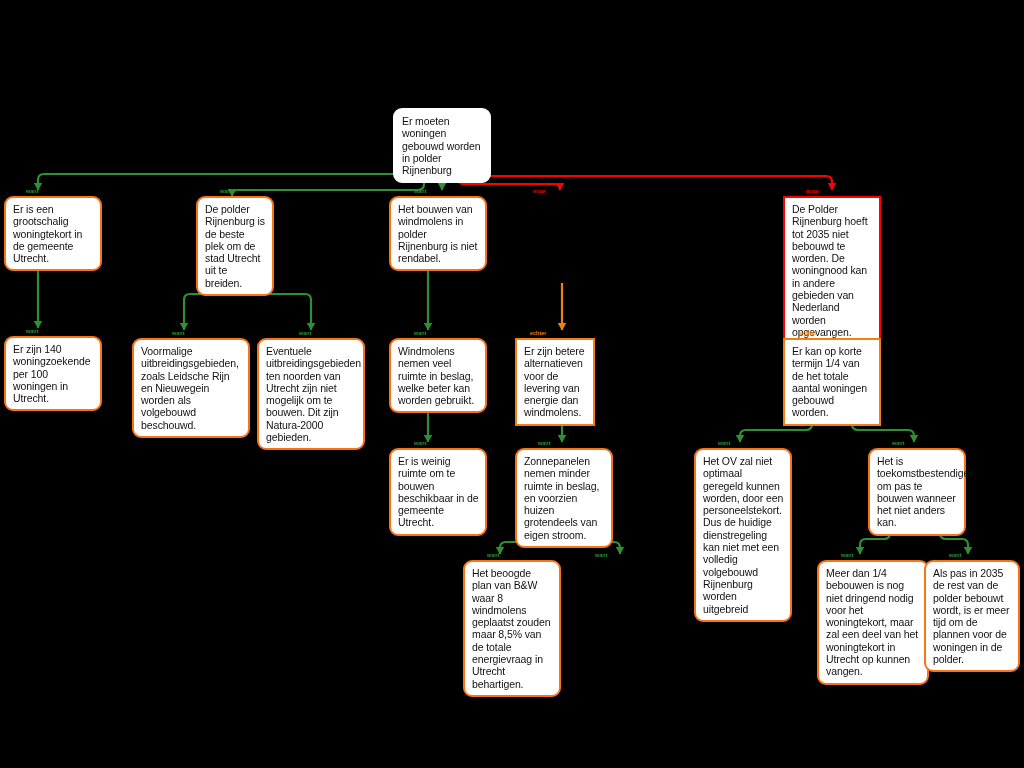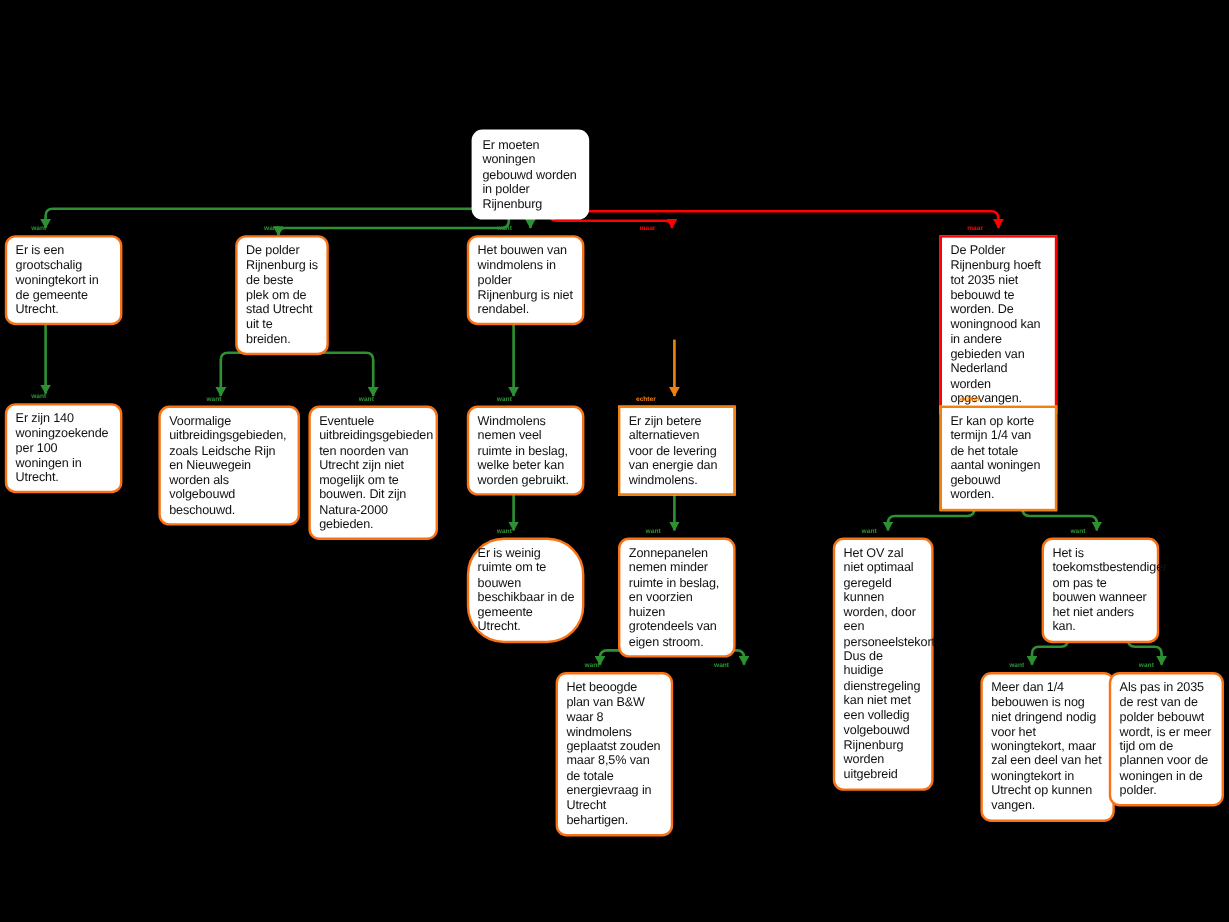--- a/index.html
+++ b/index.html
@@ -105,33 +105,33 @@
 
   <div class="node green" style="left:132px;top:338px;width:118px;">Voormalige uitbreidingsgebieden, zoals Leidsche Rijn en Nieuwegein worden als volgebouwd beschouwd.</div>
   <div class="edge-label el-green" style="left:172px;top:330px;">want</div>
 
   <div class="node green" style="left:257px;top:338px;width:108px;">Eventuele uitbreidingsgebieden ten noorden van Utrecht zijn niet mogelijk om te bouwen. Dit zijn Natura-2000 gebieden.</div>
   <div class="edge-label el-green" style="left:299px;top:330px;">want</div>
 
   <div class="node green" style="left:389px;top:338px;width:98px;">Windmolens nemen veel ruimte in beslag, welke beter kan worden gebruikt.</div>
   <div class="edge-label el-green" style="left:414px;top:330px;">want</div>
 
-  <div class="node orange" style="left:515px;top:338px;width:98px;">Er zijn betere alternatieven voor de levering van energie dan windmolens.</div>
+  <div class="node orange" style="left:515px;top:338px;width:80px;">Er zijn betere alternatieven voor de levering van energie dan windmolens.</div>
   <div class="edge-label el-orange" style="left:530px;top:330px;">echter</div>
 
   <div class="node orange" style="left:783px;top:338px;width:98px;">Er kan op korte termijn 1/4 van de het totale aantal woningen gebouwd worden.</div>
   <div class="edge-label el-orange" style="left:800px;top:330px;">echter</div>
 
-  <div class="node green" style="left:389px;top:448px;width:98px;border-radius:31px;">Er is weinig ruimte om te bouwen beschikbaar in de gemeente Utrecht.</div>
+  <div class="node green" style="left:389px;top:448px;width:98px;">Er is weinig ruimte om te bouwen beschikbaar in de gemeente Utrecht.</div>
   <div class="edge-label el-green" style="left:414px;top:440px;">want</div>
 
   <div class="node green" style="left:515px;top:448px;width:98px;">Zonnepanelen nemen minder ruimte in beslag, en voorzien huizen grotendeels van eigen stroom.</div>
   <div class="edge-label el-green" style="left:538px;top:440px;">want</div>
 
-  <div class="node green" style="left:694px;top:448px;width:84px;">Het OV zal niet optimaal geregeld kunnen worden, door een personeelstekort. Dus de huidige dienstregeling kan niet met een volledig volgebouwd Rijnenburg worden uitgebreid</div>
+  <div class="node green" style="left:694px;top:448px;width:98px;">Het OV zal niet optimaal geregeld kunnen worden, door een personeelstekort. Dus de huidige dienstregeling kan niet met een volledig volgebouwd Rijnenburg worden uitgebreid</div>
   <div class="edge-label el-green" style="left:718px;top:440px;">want</div>
 
   <div class="node green" style="left:868px;top:448px;width:98px;">Het is toekomstbestendiger om pas te bouwen wanneer het niet anders kan.</div>
   <div class="edge-label el-green" style="left:892px;top:440px;">want</div>
 
   <div class="node green" style="left:463px;top:560px;width:98px;">Het beoogde plan van B&amp;W waar 8 windmolens geplaatst zouden maar 8,5% van de totale energievraag in Utrecht behartigen.</div>
   <div class="edge-label el-green" style="left:487px;top:552px;">want</div>
 
   <div class="edge-label el-green" style="left:595px;top:552px;">want</div>
 

